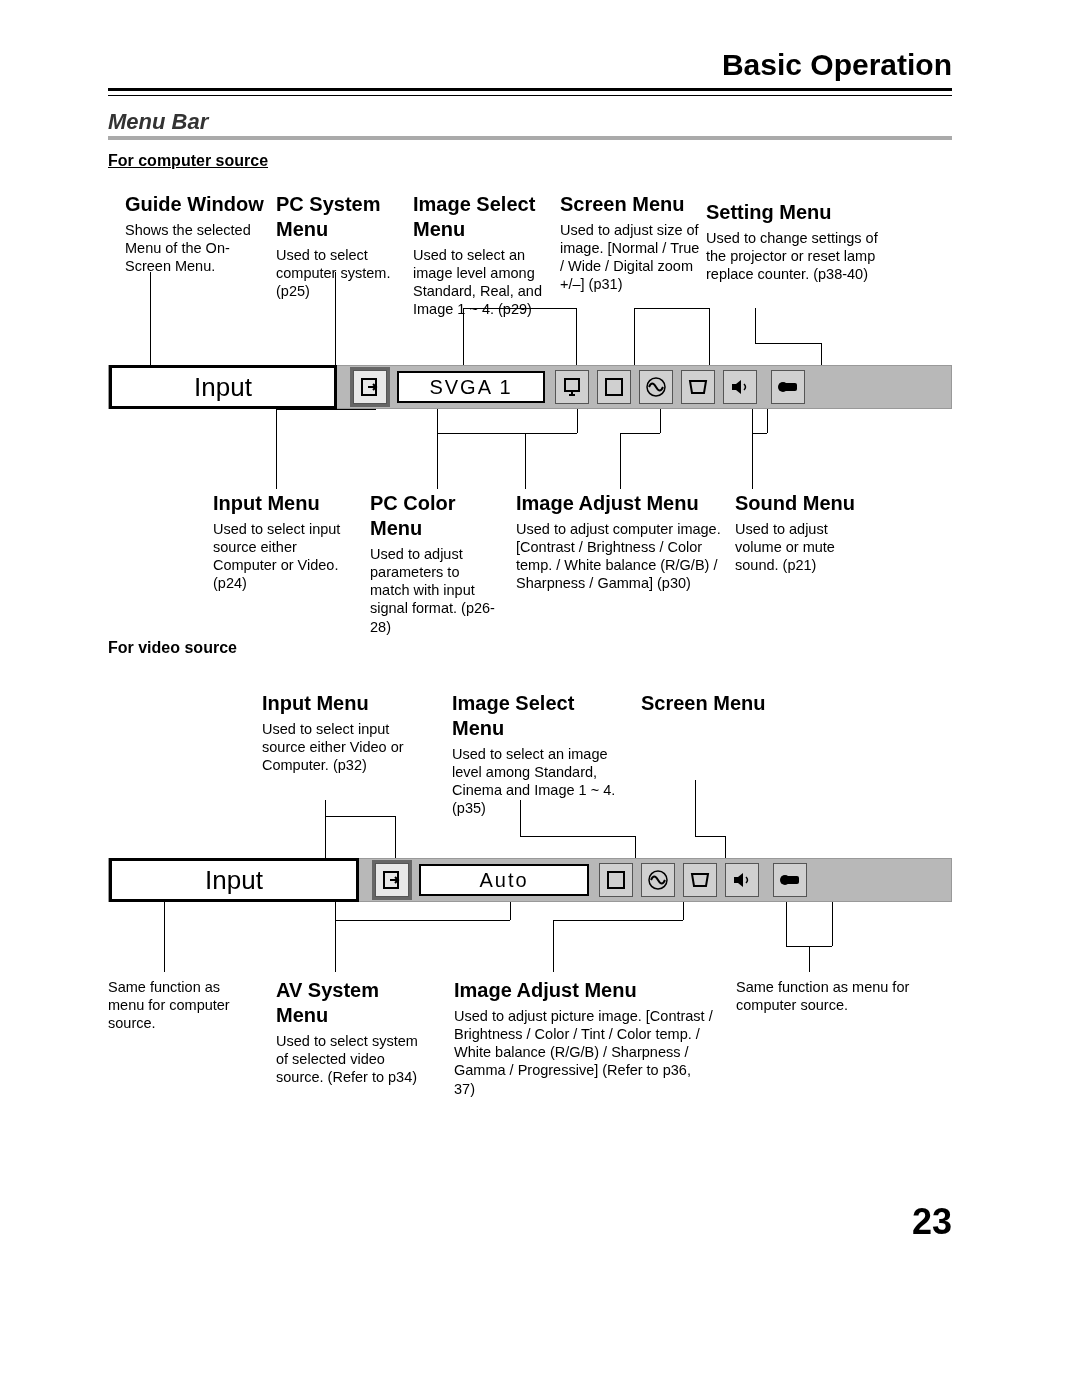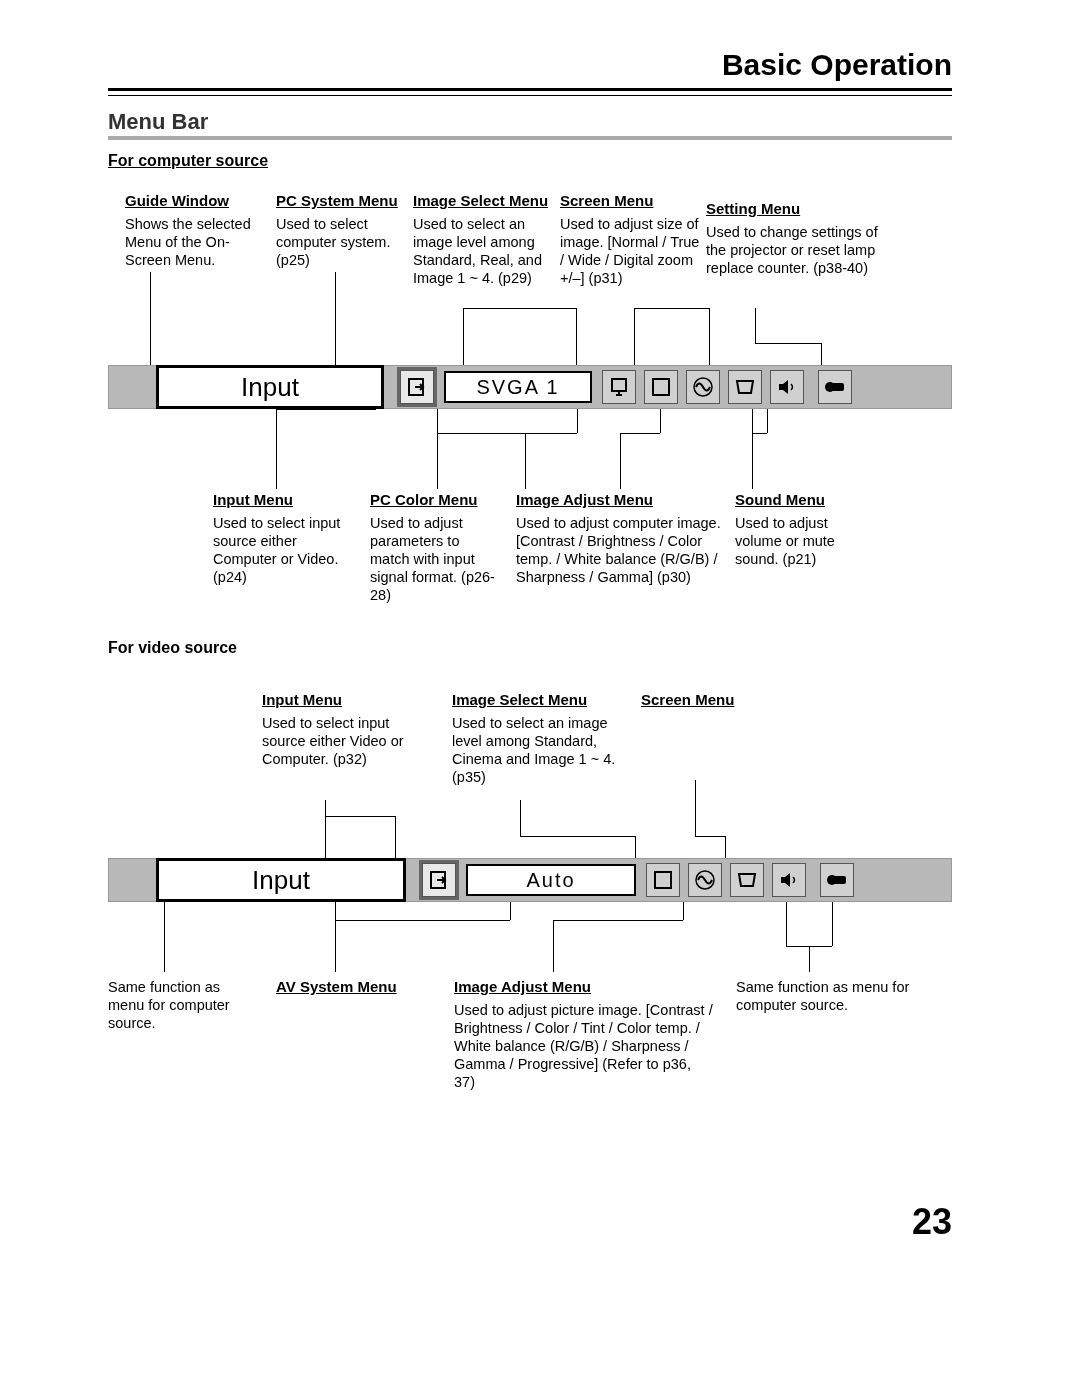--- a/index.html
+++ b/index.html
@@ -31,20 +31,21 @@
     top: 95px;
     left: 108px;
     right: 128px;
     border-top: 1px solid #000;
   }
   .section-title {
     position: absolute;
     top: 109px;
     left: 108px;
     font-size: 22px;
+    font-style: italic;
     font-weight: bold;
     color: #333;
   }
   .section-rule {
     position: absolute;
     top: 136px;
     left: 108px;
     right: 128px;
     height: 4px;
     background: #aaa;
@@ -75,21 +76,20 @@
   
   .menubar {
     position: absolute;
     left: 108px;
     right: 128px;
     height: 44px;
     background: #b8b8b8;
     border: 1px solid #999;
     display: flex;
     align-items: center;
-    padding-left: 47px;
   }
   .menubar.bar1 { top: 365px; }
   .menubar.bar2 { top: 858px; }
 
   .mb-input-box {
     background: #fff;
     border: 3px solid #000;
     height: 44px;
     width: 228px;
     font-size: 26px;
@@ -127,21 +127,21 @@
     letter-spacing: 2px;
   }
   .mb-icon svg { width: 24px; height: 24px; }
 
   
   .callout {
     position: absolute;
     font-size: 14.5px;
     line-height: 1.25;
   }
-  .callout .t { font-weight: bold; margin-bottom: 4px; display: block; font-size: 15px; text-decoration: underline; }
+  .callout .t { font-weight: bold; margin-bottom: 4px; display: block; font-size: 20px; }
 
   
   .line {
     position: absolute;
     background: #000;
   }
   .v { width: 1px; }
   .h { height: 1px; }
 </style>
 </head>
@@ -339,20 +339,21 @@
 <div class="line v" style="left:786px; top:902px; height:44px"></div>
 <div class="line h" style="left:786px; top:946px; width:46px"></div>
 <div class="line v" style="left:832px; top:902px; height:44px"></div>
 <div class="line v" style="left:809px; top:946px; height:26px"></div>
 
 <div class="callout" style="left:108px; top:978px; width:150px">
   <span>Same function as menu for computer source.</span>
 </div>
 <div class="callout" style="left:276px; top:978px; width:155px">
   <span class="t">AV System Menu</span>
+  <span>Used to select system of selected video source. (Refer to p34)</span>
 </div>
 <div class="callout" style="left:454px; top:978px; width:260px">
   <span class="t">Image Adjust Menu</span>
   <span>Used to adjust picture image. [Contrast / Brightness / Color / Tint / Color temp. / White balance (R/G/B) / Sharpness /  Gamma / Progressive] (Refer to p36, 37)</span>
 </div>
 <div class="callout" style="left:736px; top:978px; width:180px">
   <span>Same function as menu for computer source.</span>
 </div>
 
 <div class="page-number">23</div>

